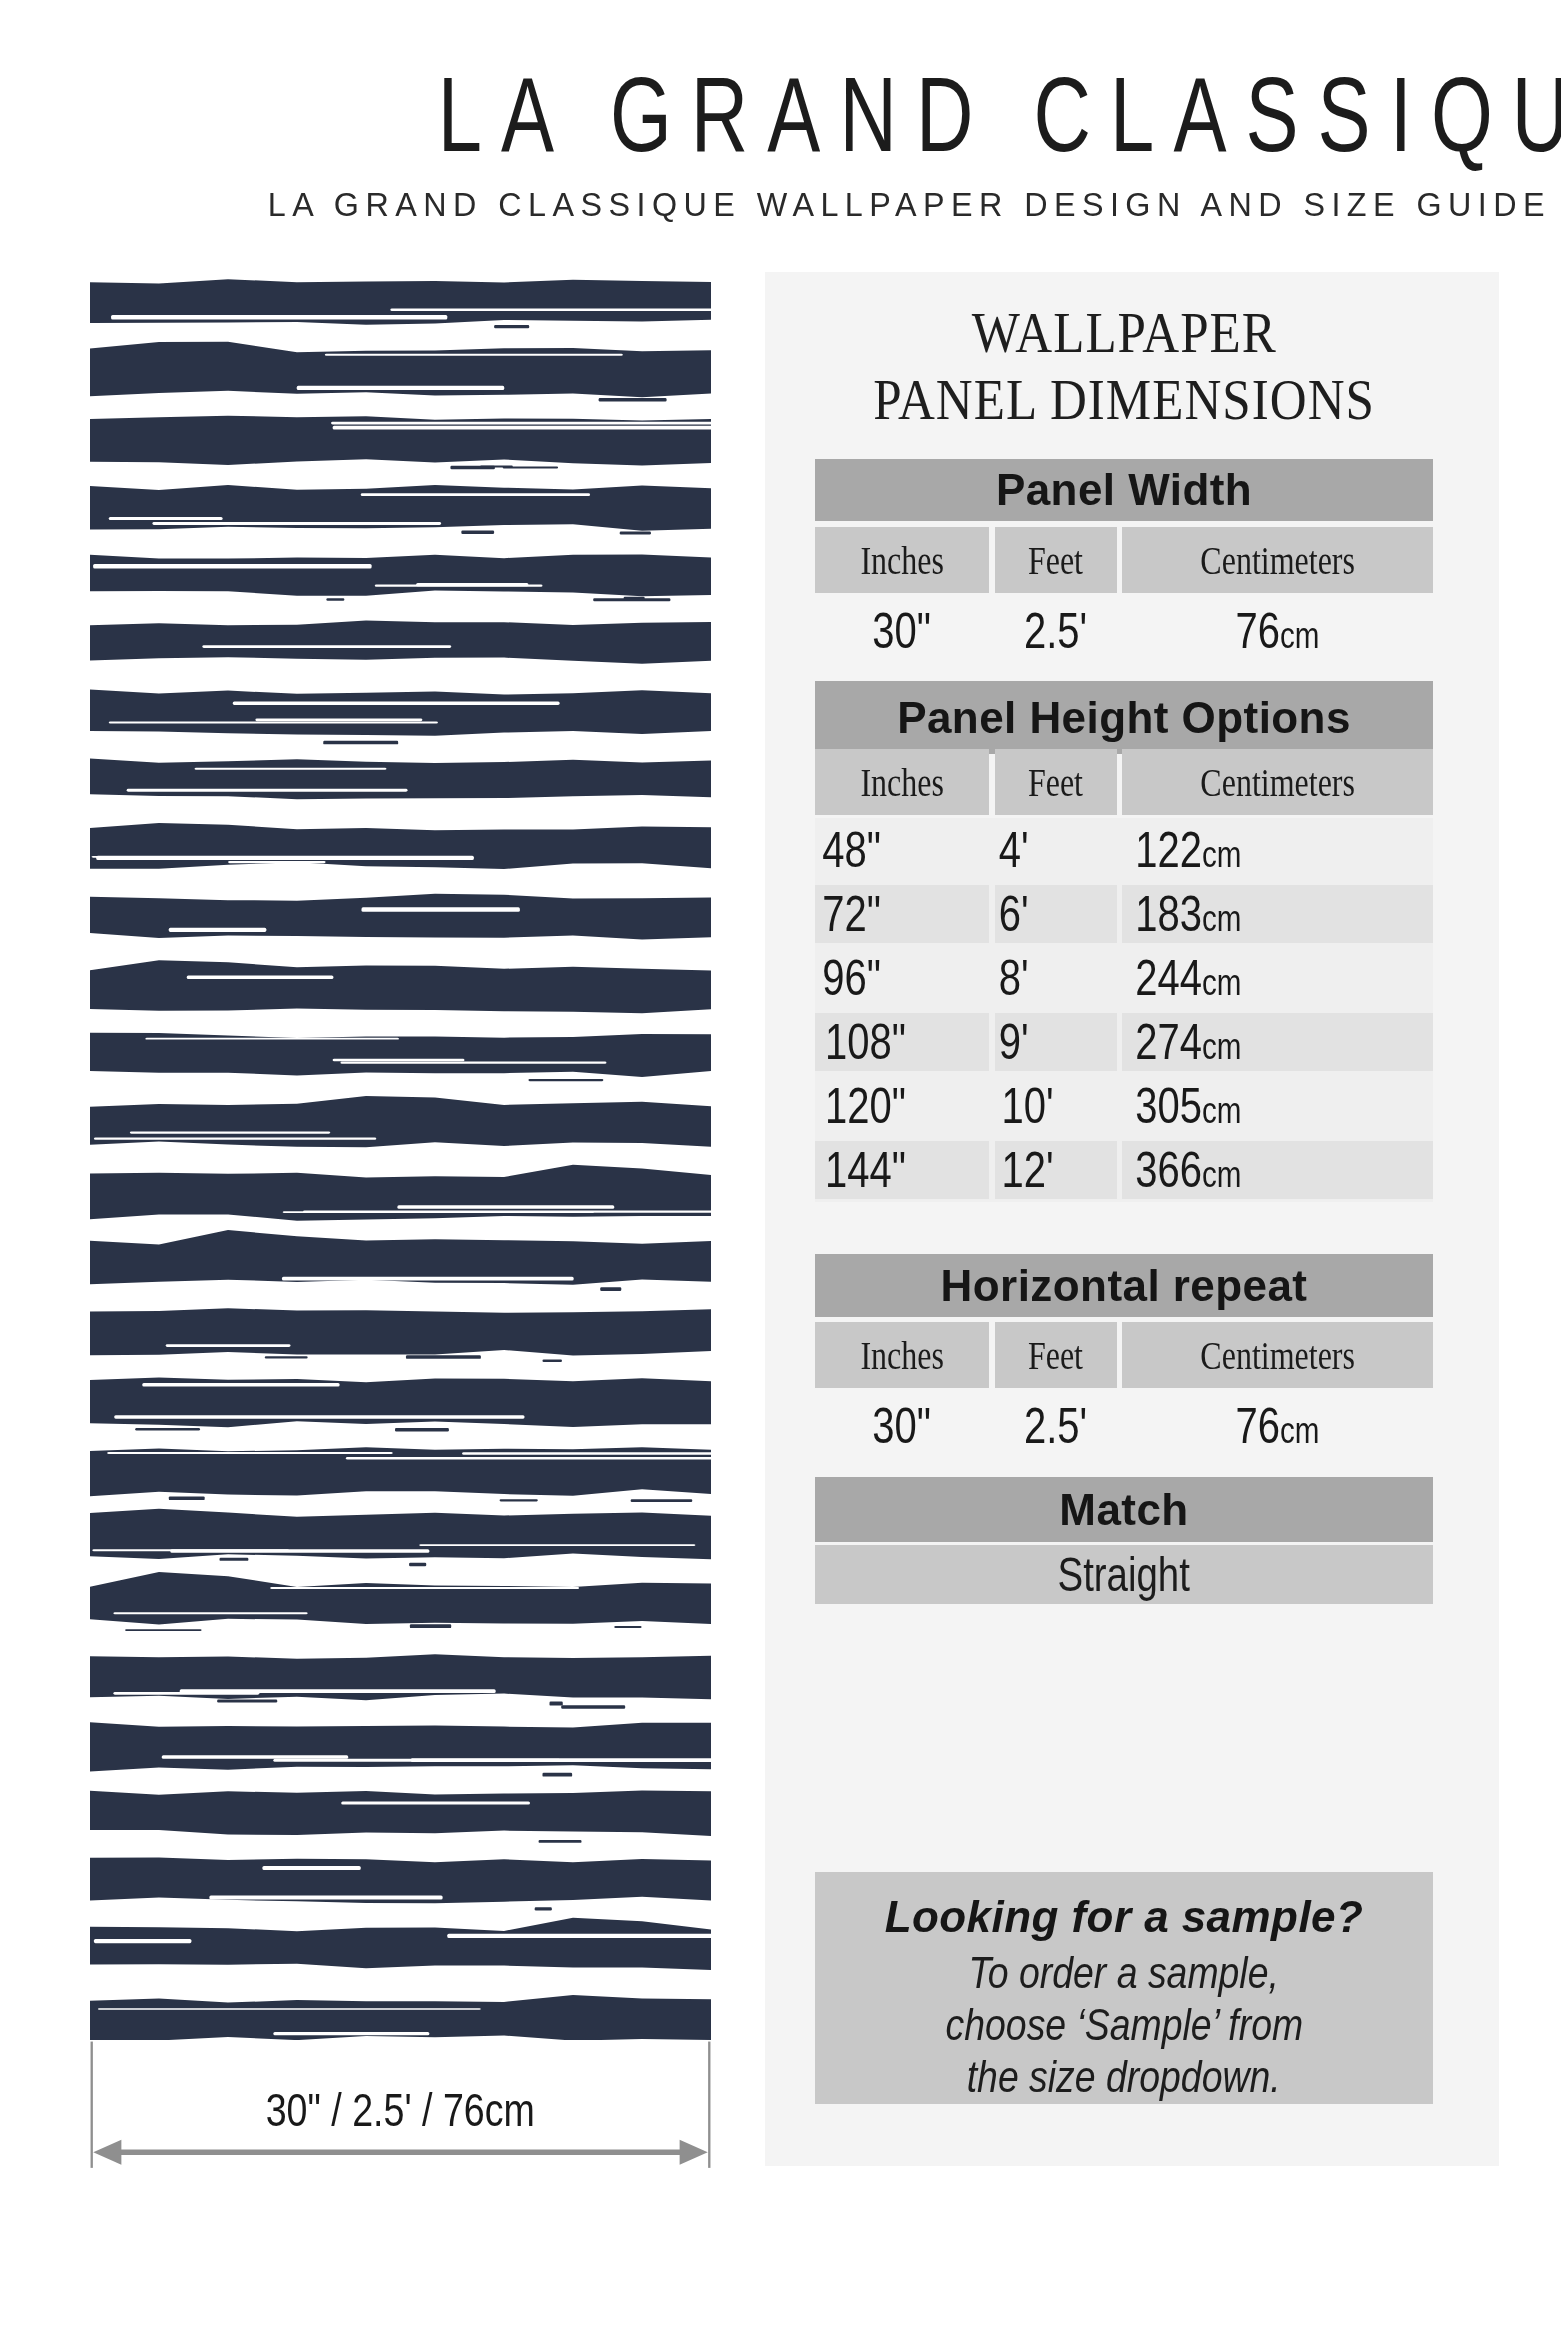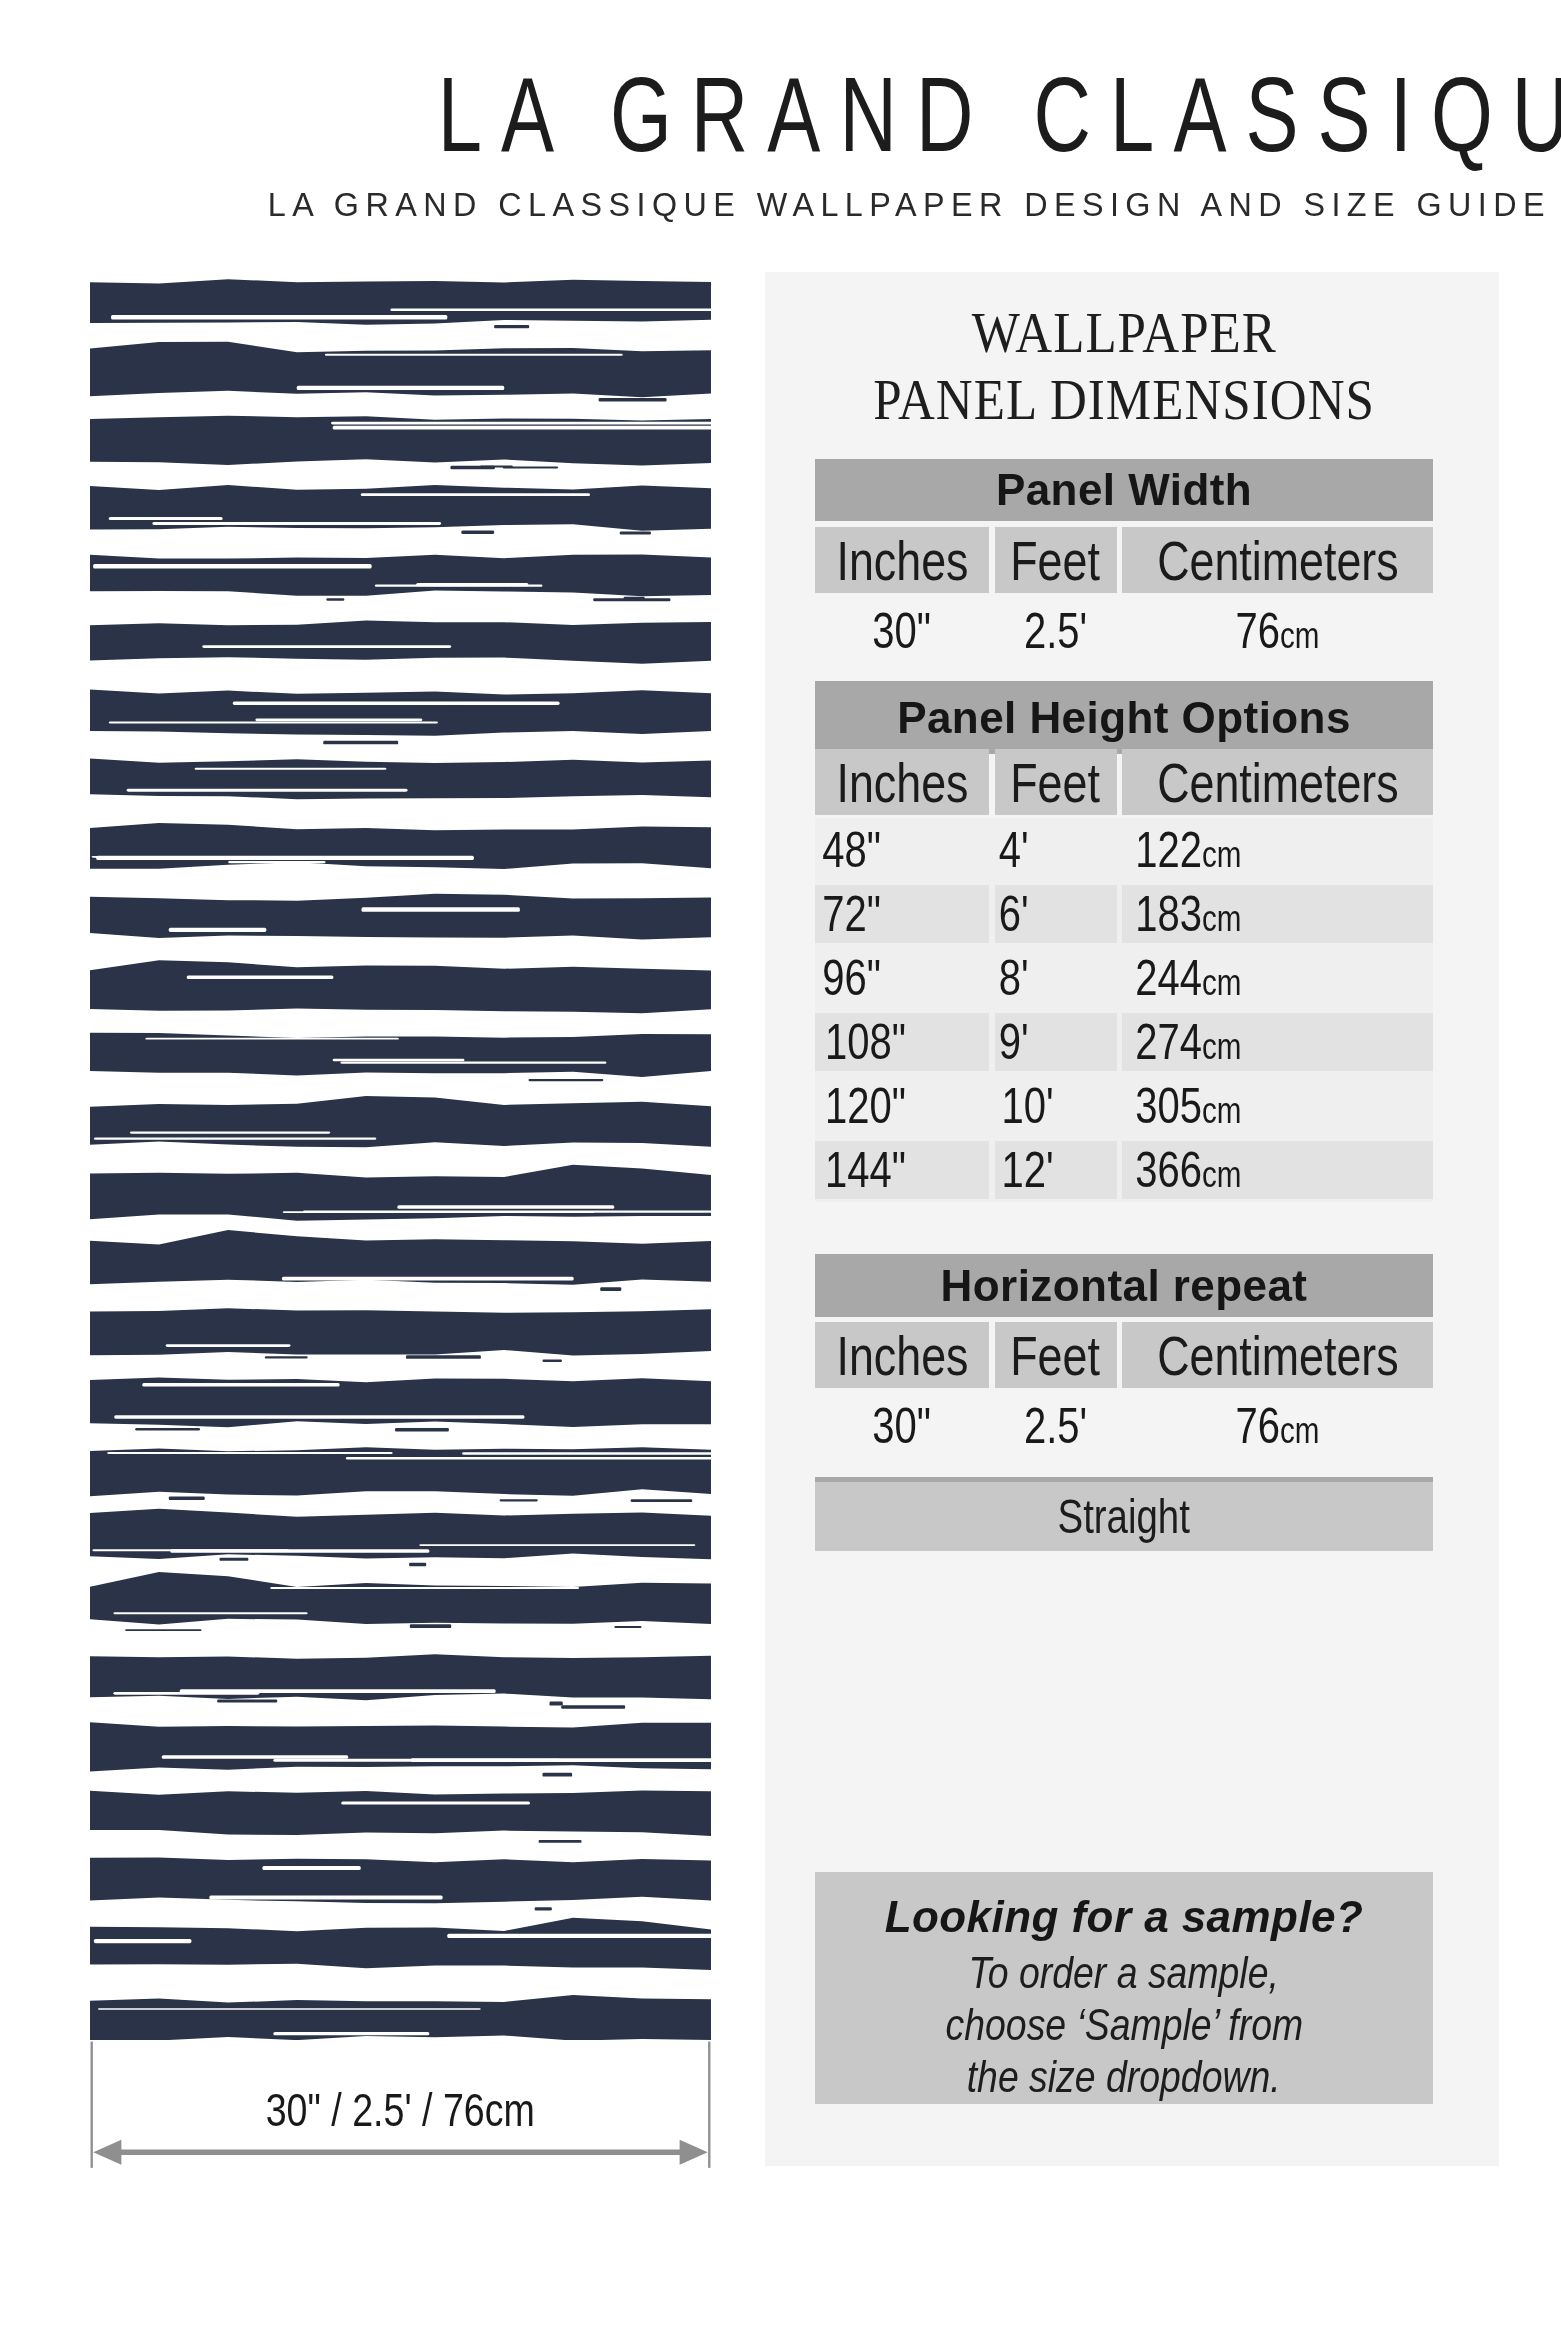--- a/index.html
+++ b/index.html
@@ -33,21 +33,21 @@
   #pd-heading{top:26.5px;font-size:58px;line-height:67px;letter-spacing:0.02em;color:#1e1e1e;text-align:center;font-family:Liberation Serif, serif;}
   #pd-heading .sx{transform:scaleX(0.88);}
 
   .band{background:var(--band);display:flex;align-items:center;justify-content:center;}
   .band .t{font-weight:bold;font-size:44px;color:#161616;letter-spacing:0.01em;}
   .cols{display:flex;}
   .cols .c1{width:174px;margin-right:5.5px;}
   .cols .c2{width:122px;margin-right:5.5px;}
   .cols .c3{width:311px;}
   .cell{background:var(--cell);display:flex;align-items:center;justify-content:center;}
-  .hcell{font-size:56px;color:#1b1b1b;}
+  .hcell{font-size:40px;color:#1b1b1b;font-family:Liberation Serif, serif;}
   .drow{display:flex;align-items:center;}
   .drow .cc{display:flex;align-items:center;justify-content:center;}
   .num{font-size:50px;color:#191919;}
   .unit{font-size:37px;}
   .rowband{display:flex;align-items:center;}
   .row-light{background:var(--rowlight);}
   .row-alt .cc{background:var(--rowalt);}
   #match-val{background:var(--cell);display:flex;align-items:center;justify-content:center;
              font-size:48px;color:#1c1c1c;}
   #sample{background:var(--box);text-align:center;font-style:italic;}
@@ -294,21 +294,21 @@
           <span class="sx">2.5'</span>
         </div>
       <div class="c3 cc num">
           <span class="sx"><span>76</span><span class="unit">cm</span></span>
         </div>
     </div>
 
     <div class="blk band" style="top:1205px;height:65px;">
       <span class="t">Match</span>
     </div>
-    <div id="match-val" class="blk" style="top:1210px;height:69px;">
+    <div id="match-val" class="blk" style="top:1273px;height:59px;">
       <span class="sx">Straight</span>
     </div>
 
     <div id="sample" class="blk" style="top:1600px;height:232px;">
       <h3>Looking for a sample?</h3>
       <div class="bl"><span class="sx">To order a sample,</span></div>
       <div class="bl"><span class="sx">choose ‘Sample’ from</span></div>
       <div class="bl"><span class="sx">the size dropdown.</span></div>
     </div>
 

